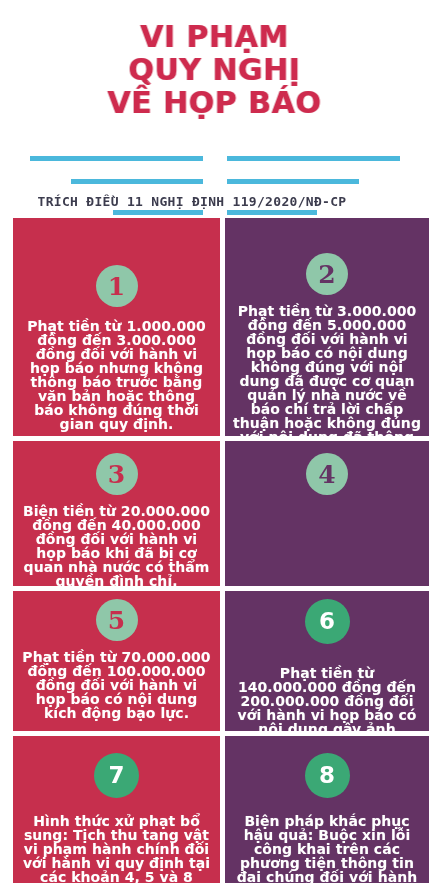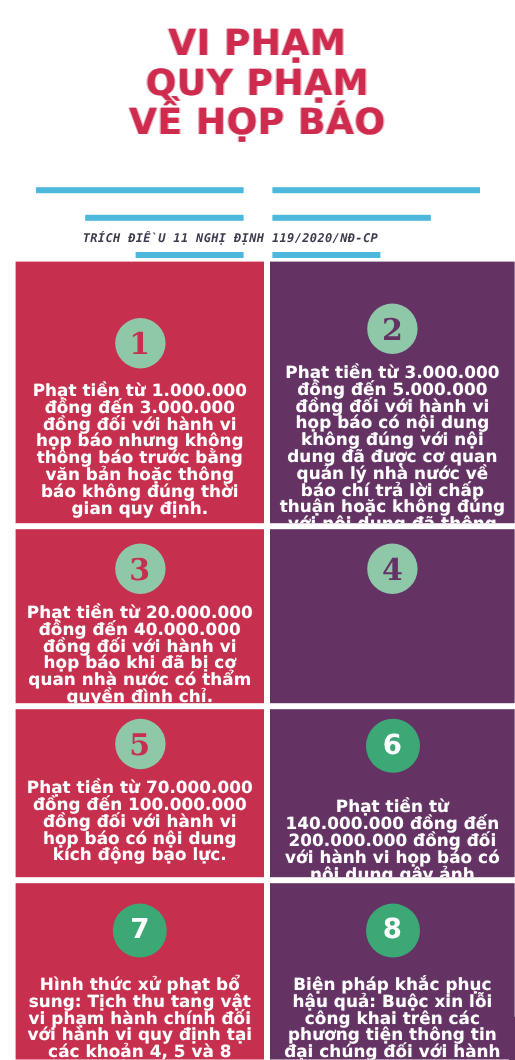--- a/index.html
+++ b/index.html
@@ -76,25 +76,24 @@
   .bar-r3b { top: 62px; left: 227px; width: 90px; }
 
   .subtitle {
     position: absolute;
     top: 194px;
     left: 0;
     width: 384px;
     text-align: center;
     font-family: "DejaVu Sans Mono", "Liberation Mono", monospace;
     font-weight: bold;
-    font-size: 10px;
+    font-size: 13px;
     letter-spacing: 0.3px;
     color: #3C3C4E;
     white-space: nowrap;
-    font-style: italic;
   }
 
   
   .grid {
     position: absolute;
     top: 218px;
     left: 0;
     width: 429px;
     height: 665px;
     display: grid;
@@ -183,21 +182,21 @@
 </style>
 </head>
 <body>
 
 <div class="infographic">
 
   <div class="header">
 
     <div class="title-block">
       <span class="title-line">VI PHẠM</span>
-      <span class="title-line">QUY PHẠM</span>
+      <span class="title-line">QUY NGHỊ</span>
       <span class="title-line">VỀ HỌP BÁO</span>
     </div>
 
     <div class="deco">
       <div class="bar bar-r1a"></div>
       <div class="bar bar-r1b"></div>
       <div class="bar bar-r2a"></div>
       <div class="bar bar-r2b"></div>
       <div class="bar bar-r3a"></div>
       <div class="bar bar-r3b"></div>
@@ -213,21 +212,21 @@
       <div class="cell-text">Phạt tiền từ 1.000.000 đồng đến 3.000.000 đồng đối với hành vi họp báo nhưng không thông báo trước bằng văn bản hoặc thông báo không đúng thời gian quy định.</div>
     </div>
 
     <div class="cell purple c2">
       <div class="badge sage num-purple">2</div>
       <div class="cell-text">Phạt tiền từ 3.000.000 đồng đến 5.000.000 đồng đối với hành vi họp báo có nội dung không đúng với nội dung đã được cơ quan quản lý nhà nước về báo chí trả lời chấp thuận hoặc không đúng với nội dung đã thông báo với cơ quan quản lý nhà nước về báo chí.</div>
     </div>
 
     <div class="cell crimson c3">
       <div class="badge sage num-crimson">3</div>
-      <div class="cell-text">Phạt tiền từ 20.000.000 đồng đến 40.000.000 đồng đối với hành vi họp báo khi đã bị cơ quan nhà nước có thẩm quyền đình chỉ.</div>
+      <div class="cell-text">Biện tiền từ 20.000.000 đồng đến 40.000.000 đồng đối với hành vi họp báo khi đã bị cơ quan nhà nước có thẩm quyền đình chỉ.</div>
     </div>
 
     <div class="cell purple c4">
       <div class="badge sage num-purple">4</div>
     </div>
 
     <div class="cell crimson c5">
       <div class="badge sage num-crimson">5</div>
       <div class="cell-text">Phạt tiền từ 70.000.000 đồng đến 100.000.000 đồng đối với hành vi họp báo có nội dung kích động bạo lực.</div>
     </div>

